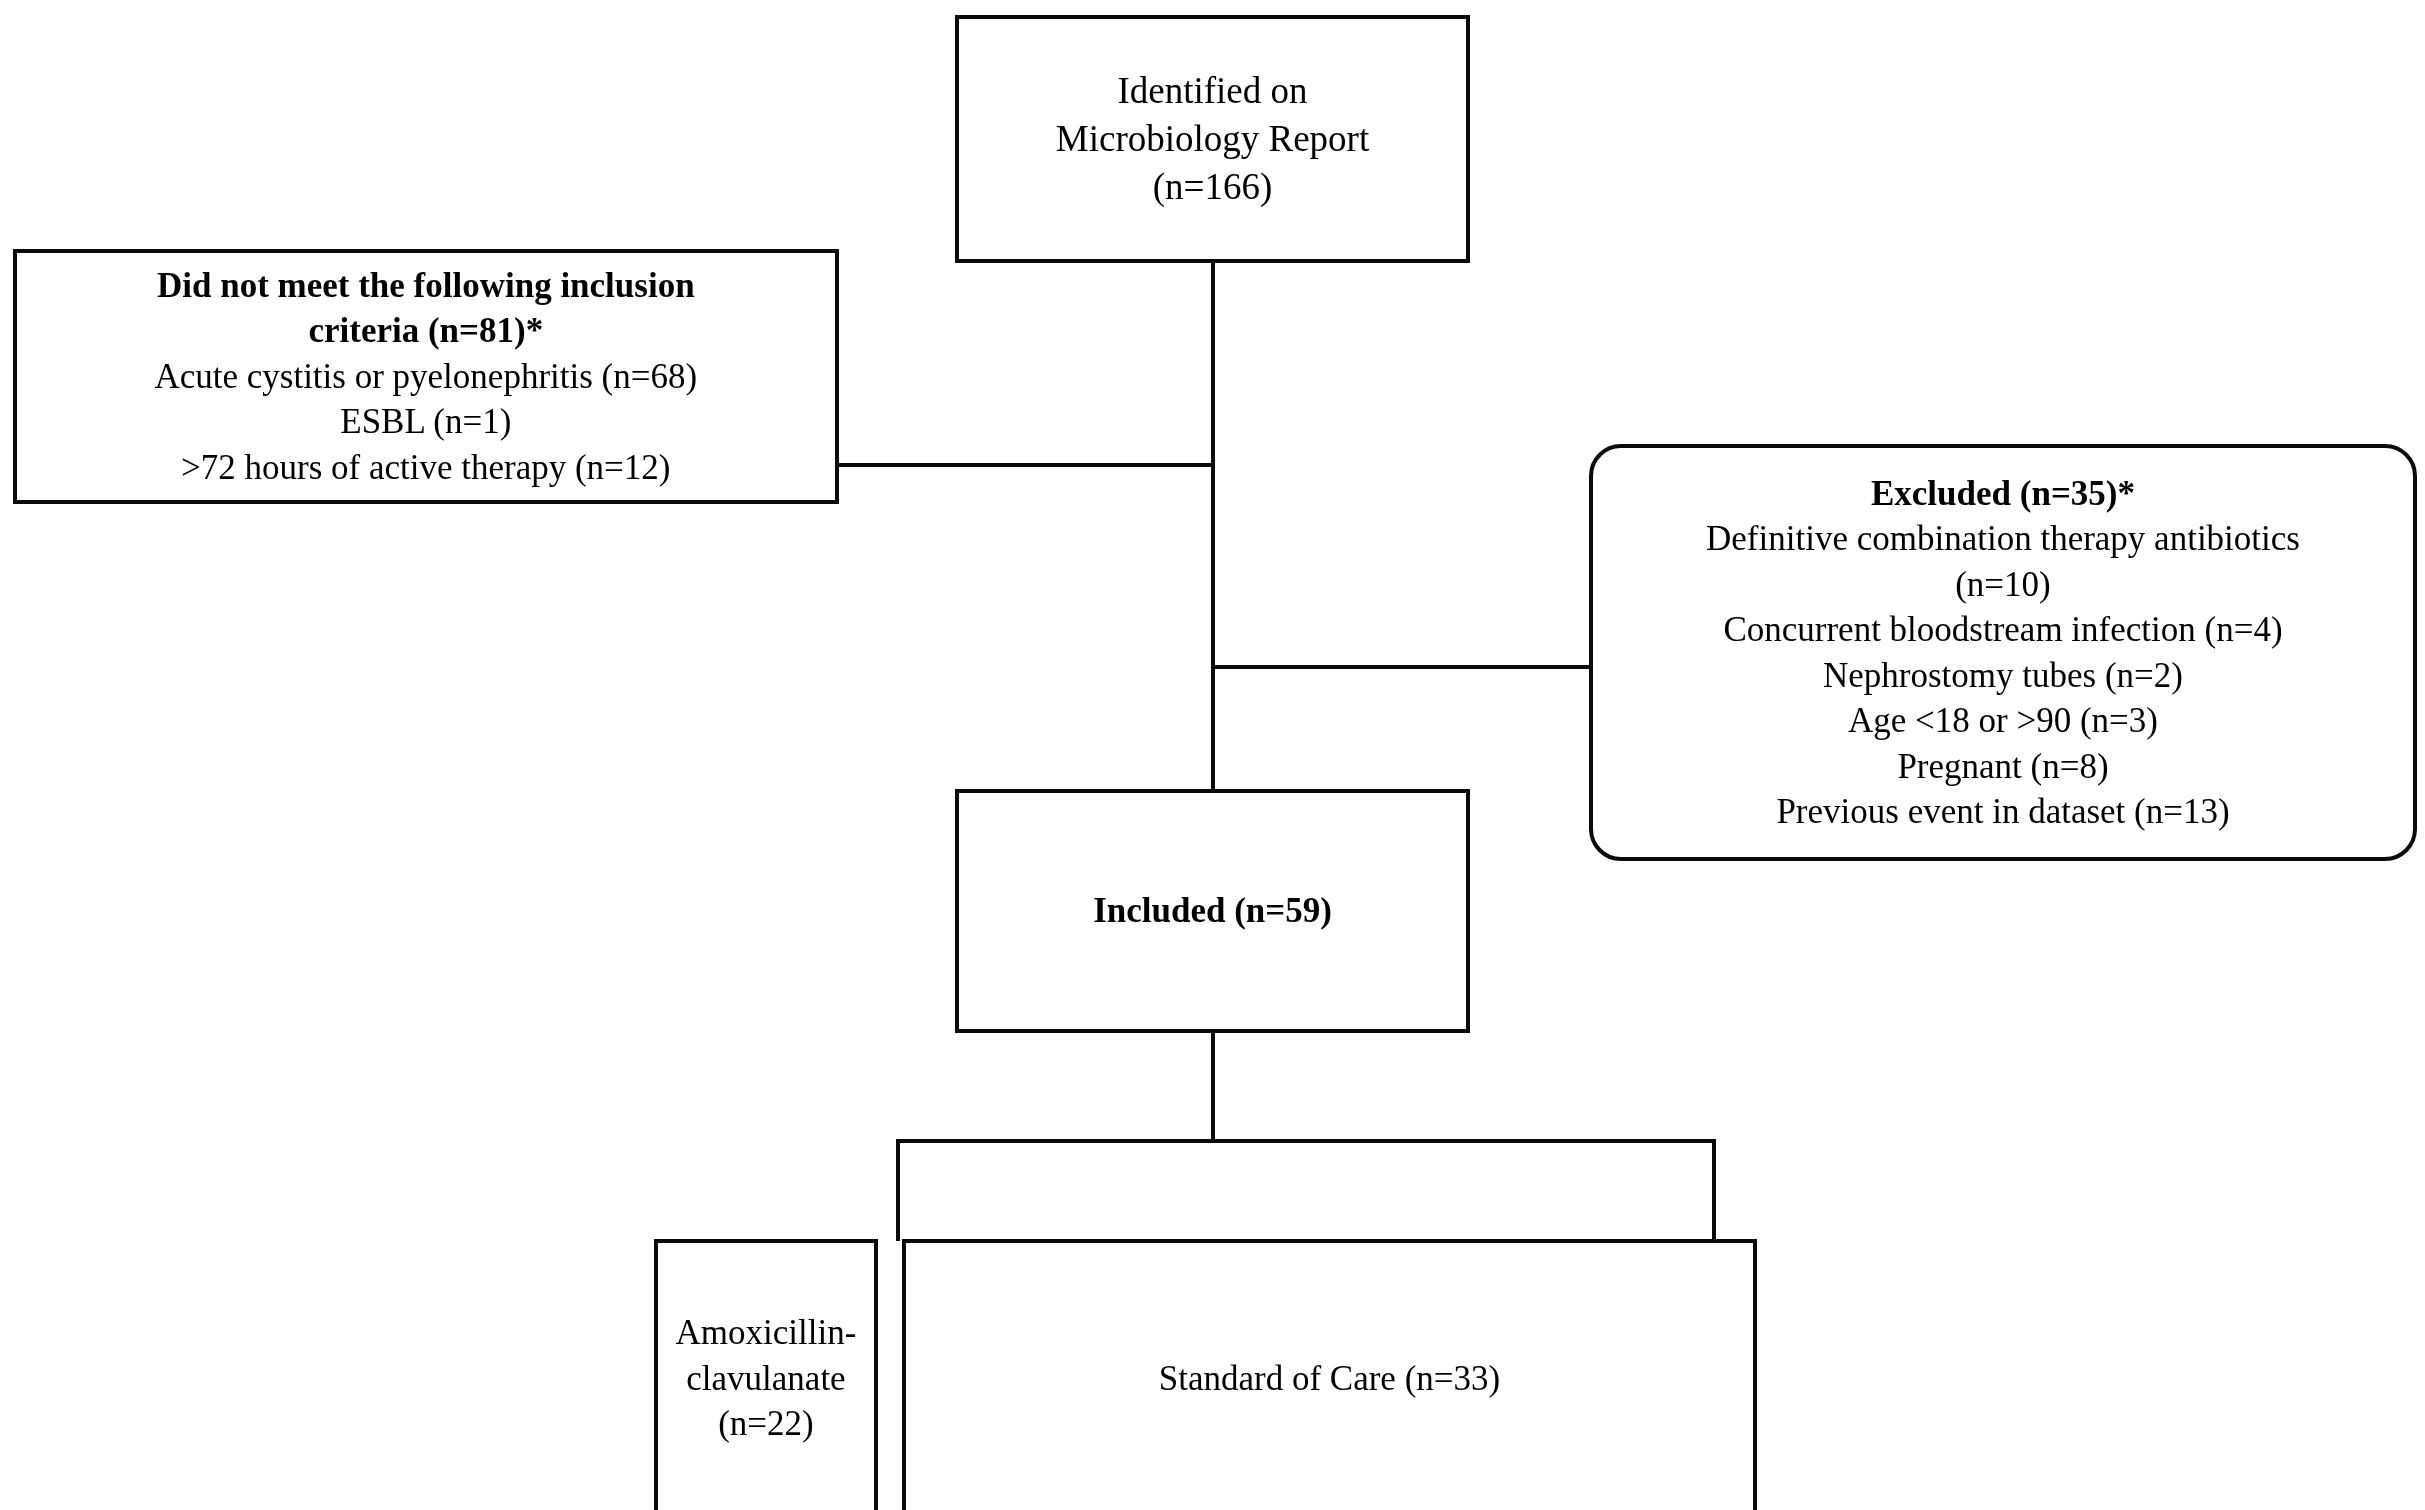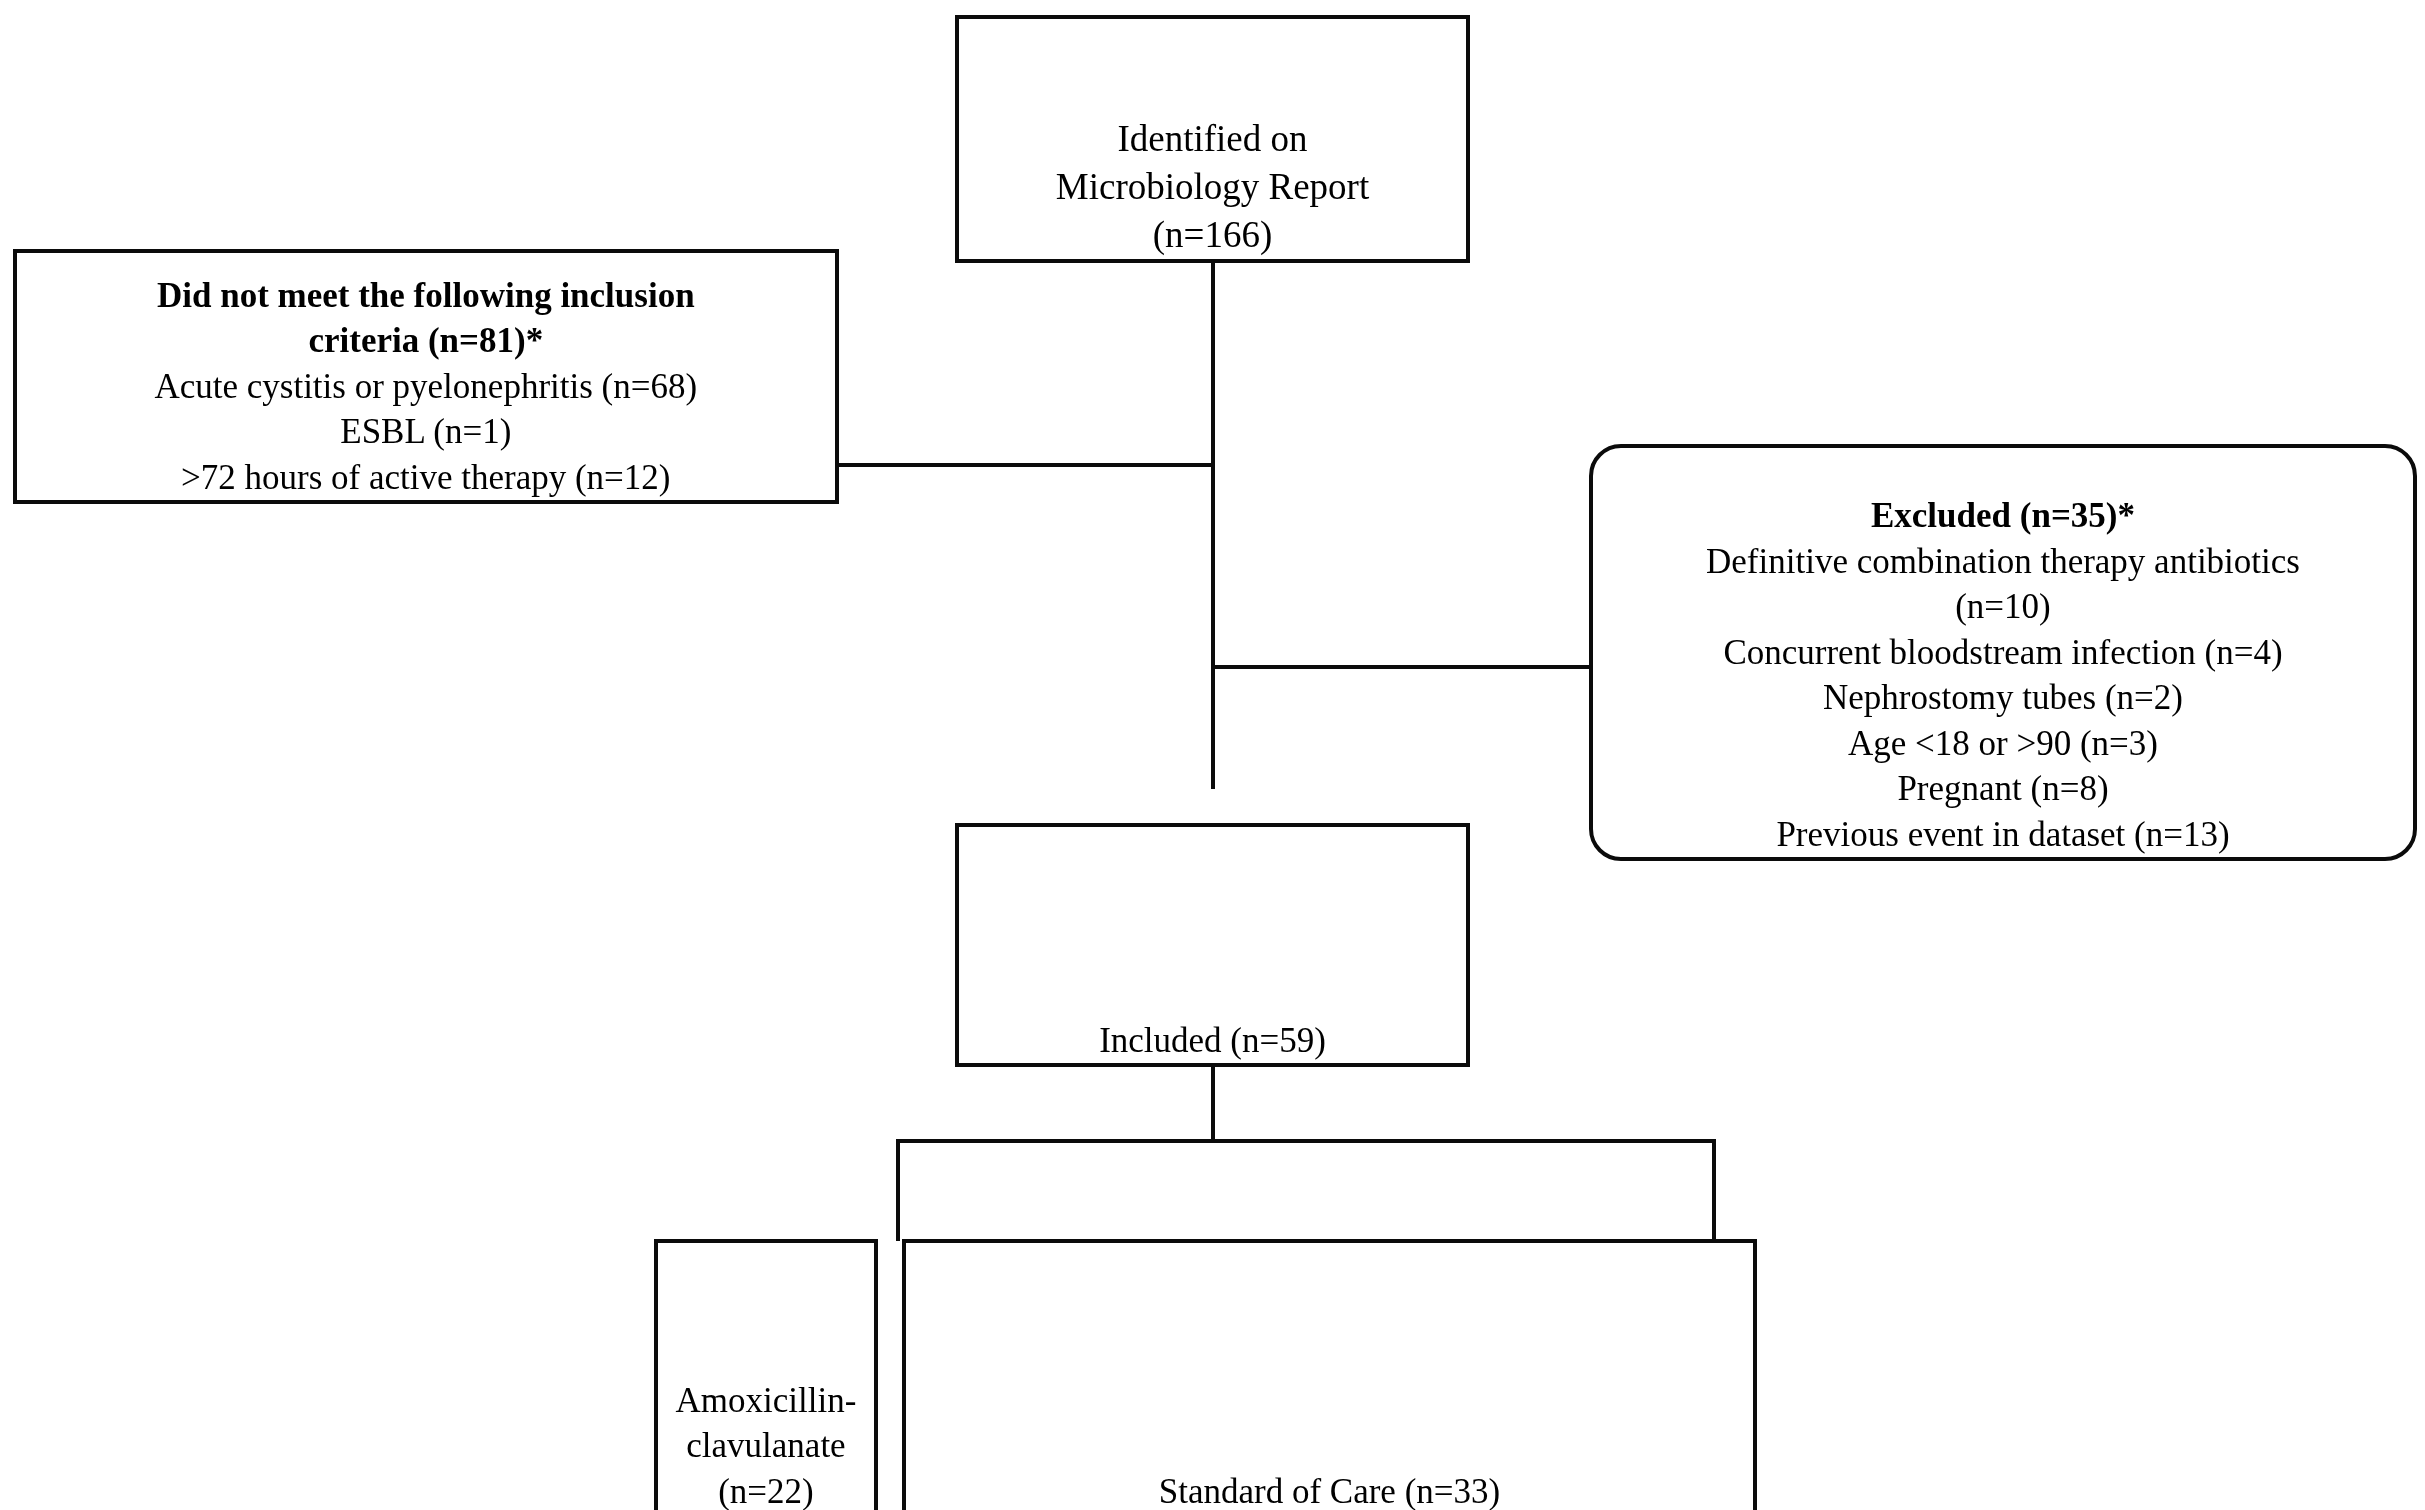--- a/index.html
+++ b/index.html
@@ -16,21 +16,21 @@
     font-family: "Liberation Serif", "DejaVu Serif", serif;
     color: #000000;
     overflow: hidden;
   }
   .flow-box {
     position: absolute;
     box-sizing: border-box;
     border: 4.1px solid #0b0b0b;
     background: #ffffff;
     display: flex;
-    align-items: flex-end;
+    align-items: center;
     justify-content: center;
     text-align: center;
     z-index: 5;
   }
   .flow-box .box-text {
     display: block;
     width: 100%;
     line-height: 1.30;
     padding: 0 8.1px;
     box-sizing: border-box;
@@ -51,22 +51,23 @@
   #box-not-met {
     left: 12.8px; top: 249px; width: 826px; height: 255px;
     font-size: 35px;
   }
   #box-excluded {
     left: 1589px; top: 444px; width: 828px; height: 417px;
     font-size: 35px;
     border-radius: 32px;
   }
   #box-included {
-    left: 955px; top: 823px; width: 515px; height: 244px;
+    left: 955px; top: 789px; width: 515px; height: 244px;
     font-size: 35px;
+    font-weight: bold;
   }
   #box-amox {
     left: 654px; top: 1239px; width: 224px; height: 279px;
     font-size: 35px;
   }
   #box-soc {
     left: 902px; top: 1239px; width: 855px; height: 279px;
     font-size: 35px;
   }
   .bold-line { font-weight: bold; margin-top: 16px; }

